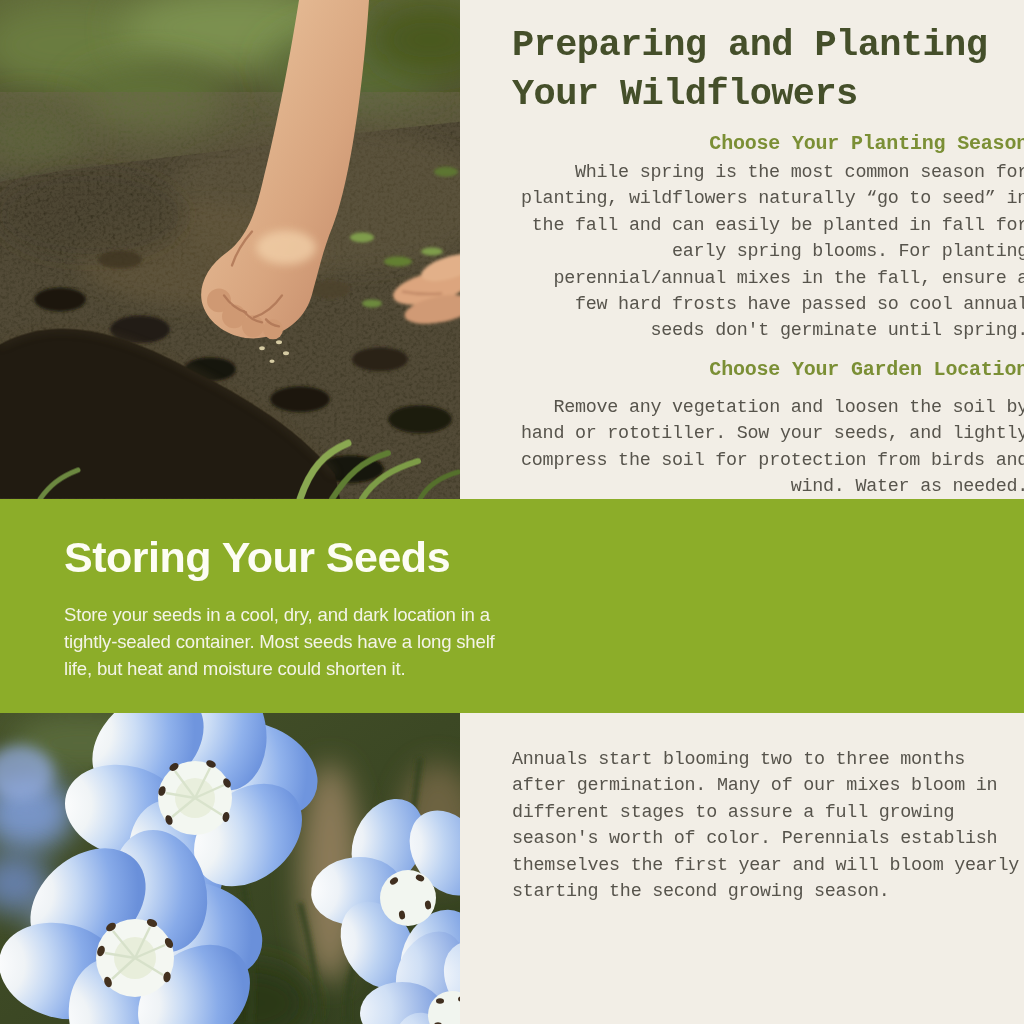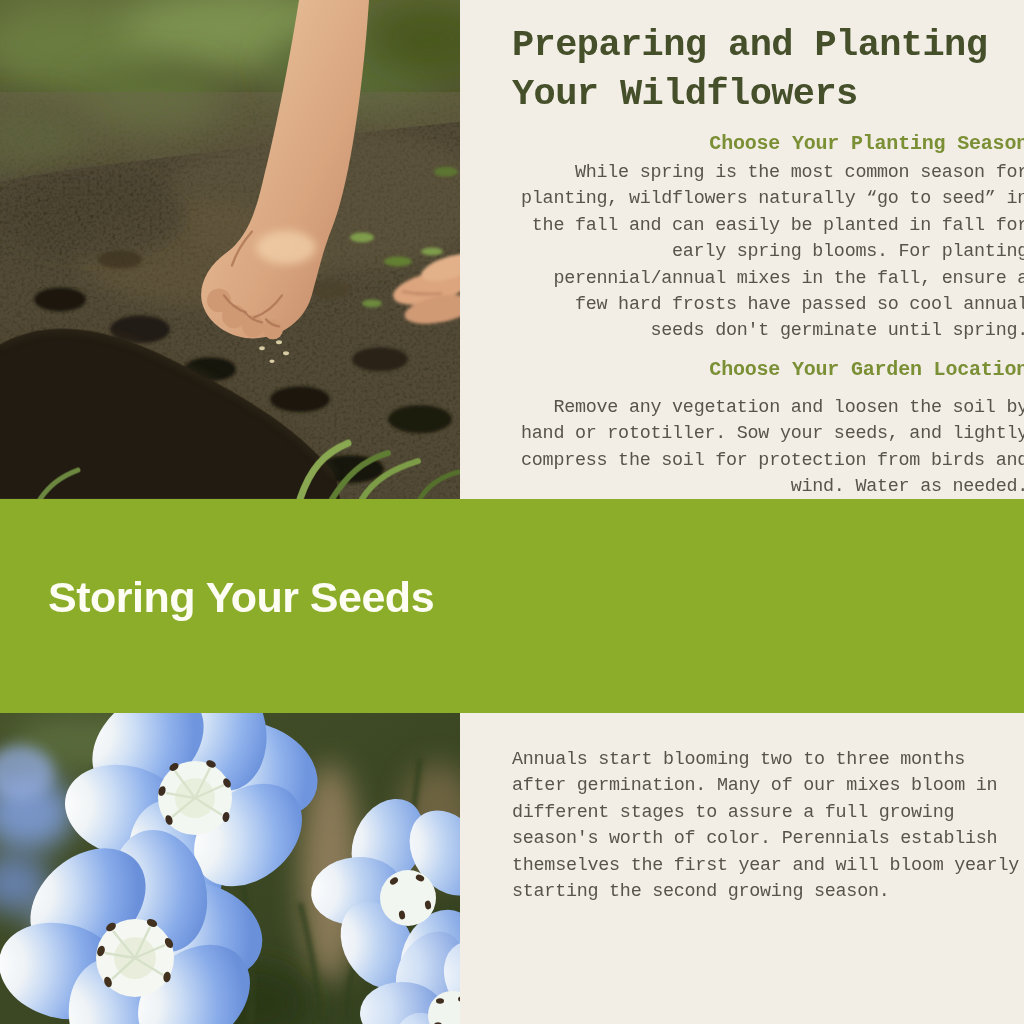--- a/index.html
+++ b/index.html
@@ -30,21 +30,21 @@
   }
   .body-text{
     font-size:18.4px;line-height:26.4px;color:#57544c;
     letter-spacing:-0.25px;
   }
 
   .band{
     position:absolute;left:0;top:499px;width:1024px;height:214px;
     background:#8cad29;
   }
-  .band-text{position:absolute;left:48px;top:33px;width:445px;margin-top:40px;}
+  .band-text{position:absolute;left:64px;top:33px;width:445px;}
   .band-heading{
     font-size:43px;line-height:50px;font-weight:700;
     color:#fdfdf4;letter-spacing:-0.5px;
   }
   .band-body{
     margin-top:19px;font-size:18.6px;line-height:27px;
     color:#f4f4e8;letter-spacing:-0.2px;
   }
 
   .bottom-body{margin-top:22px;}
@@ -185,20 +185,21 @@
       <h3 class="sub-heading">Choose Your Garden Location</h3>
     </div>
     <div class="sub-item">
       <p class="body-text">Remove any vegetation and loosen the soil by hand or rototiller. Sow your seeds, and lightly compress the soil for protection from birds and wind. Water as needed.</p>
     </div>
   </div>
 
   <div class="band">
     <div class="band-text">
       <h2 class="band-heading">Storing Your Seeds</h2>
+      <p class="band-body">Store your seeds in a cool, dry, and dark location in a tightly-sealed container. Most seeds have a long shelf life, but heat and moisture could shorten it.</p>
     </div>
 
   </div>
 
   <div class="photo photo-bottom">
     <svg viewBox="0 0 460 311" preserveAspectRatio="none">
       <defs>
         <linearGradient id="fbgG" x1="0" y1="0" x2="1" y2="1">
           <stop offset="0" stop-color="#46522a"></stop>
             <stop offset="0.5" stop-color="#3c4824"></stop>

